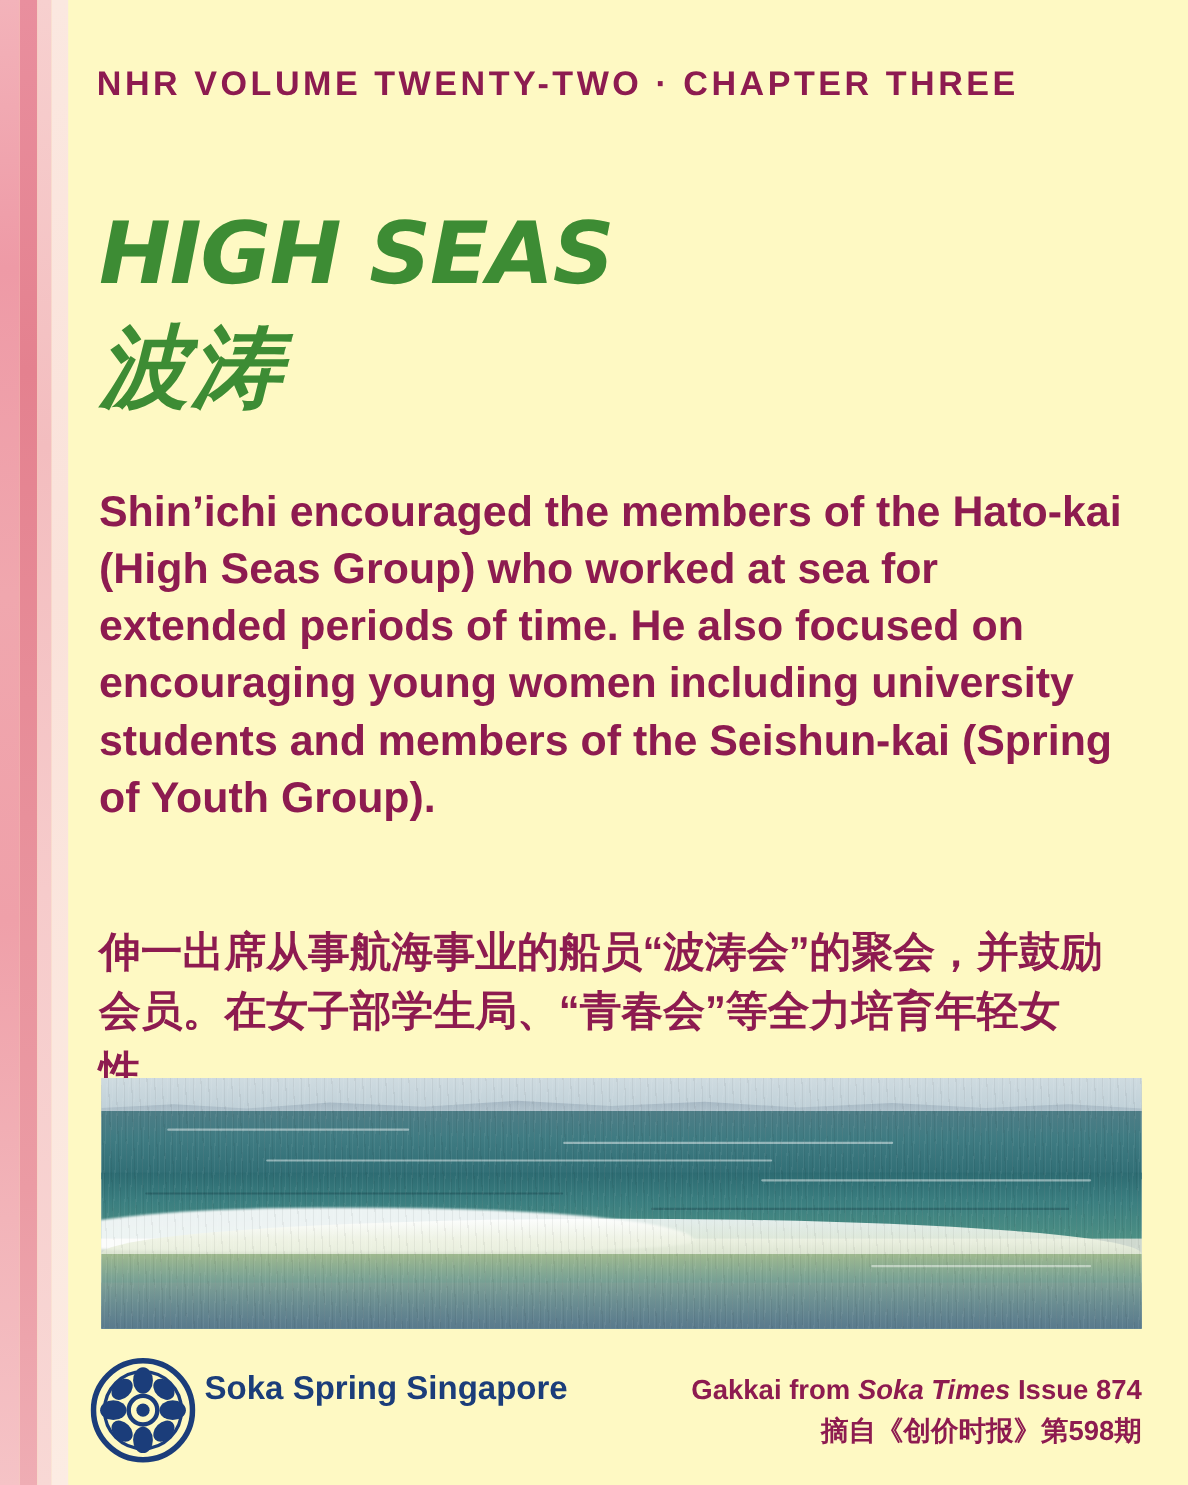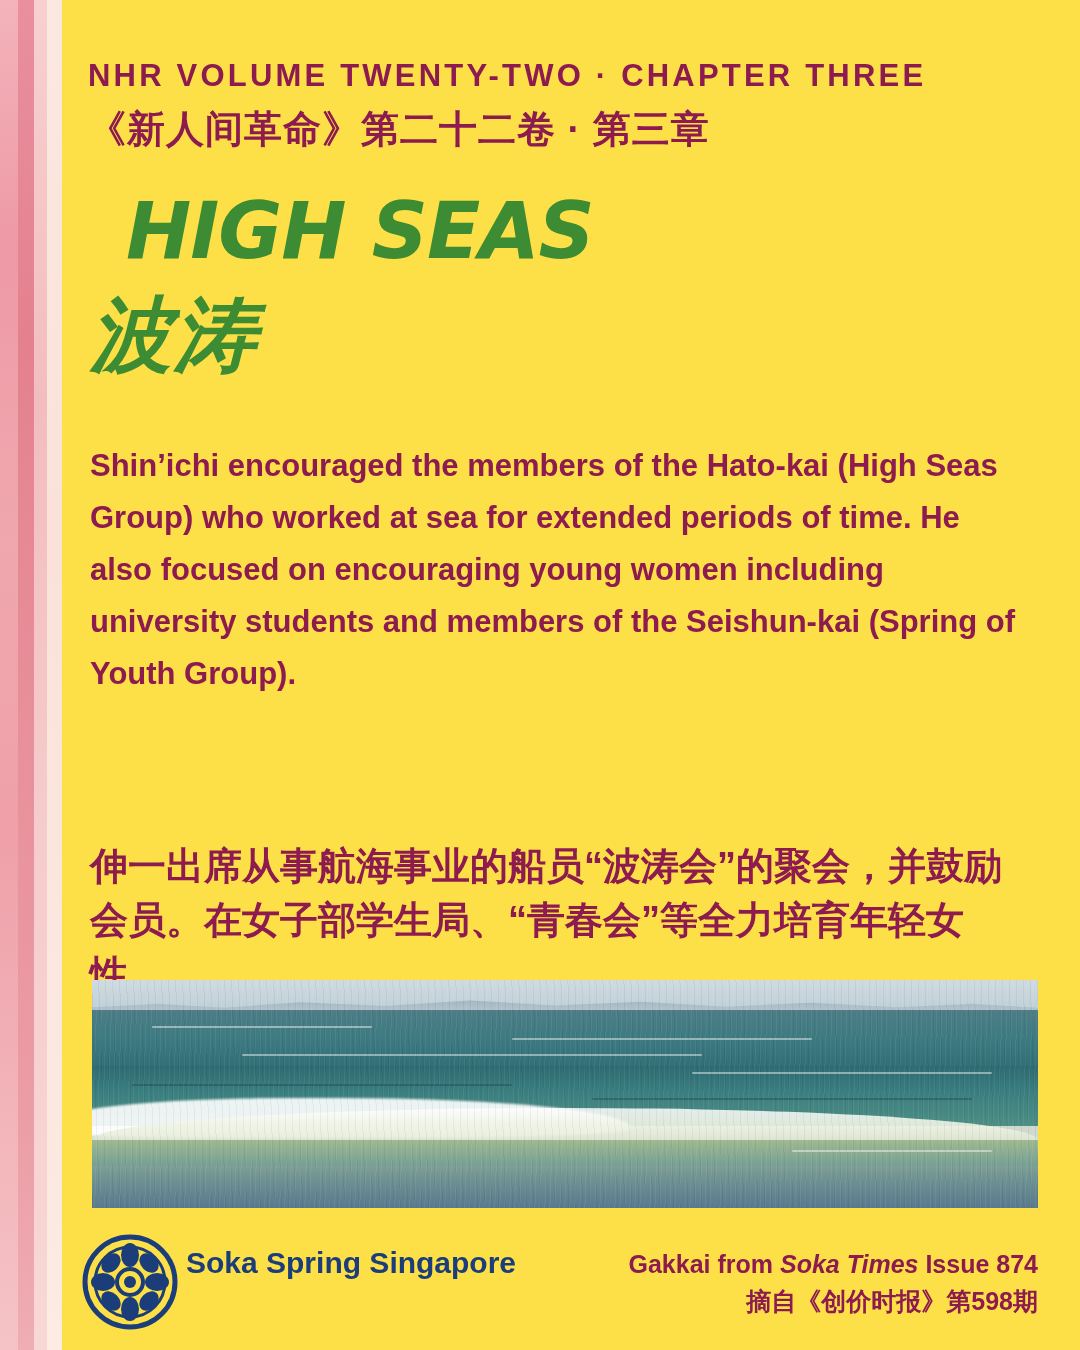--- a/index.html
+++ b/index.html
@@ -10,21 +10,21 @@
     width: 1080px;
     height: 1350px;
     background: #fdf6e9;
     font-family: "Liberation Sans", sans-serif;
     overflow: hidden;
   }
   .page {
     position: relative;
     width: 1080px;
     height: 1350px;
-    background: #fde047;
+    background: #fef9c3;
     overflow: hidden;
   }
   
   .left-band {
     position: absolute;
     left: 0; top: 0;
     width: 62px;
     height: 1350px;
   }
   .band-1 {
@@ -77,41 +77,40 @@
     position: absolute;
     left: 2px;
     top: 192px;
     font-size: 78px;
     font-weight: 700;
     font-style: italic;
     color: #3d8c34;
     letter-spacing: -1px;
     line-height: 1;
     font-family: "DejaVu Sans", sans-serif;
-    margin-left: 36px;
   }
   .title-cn {
     position: absolute;
     left: 2px;
     top: 290px;
     font-size: 82px;
     font-weight: 700;
     font-style: italic;
     color: #3d8c34;
     line-height: 1.1;
     letter-spacing: 2px;
-    font-family: Liberation Sans, sans-serif;
+    font-family: Liberation Serif, serif;
   }
 
   .body-en {
     position: absolute;
     left: 2px;
     top: 440px;
     width: 940px;
-    font-size: 31px;
+    font-size: 39px;
     line-height: 52px;
     font-weight: 600;
     color: #8d1b50;
   }
   .body-cn {
     position: absolute;
     left: 2px;
     top: 800px;
     width: 940px;
     font-size: 38px;
@@ -250,21 +249,20 @@
   <div class="left-band">
     <div class="band-1"></div>
     <div class="band-2"></div>
     <div class="band-3"></div>
     <div class="band-4"></div>
   </div>
 
   <div class="content">
 
     <div class="kicker">NHR VOLUME TWENTY-TWO · CHAPTER THREE</div>
-    <div class="kicker-cn">《新人间革命》第二十二卷 · 第三章</div>
 
     <div class="title-en">HIGH SEAS</div>
     <div class="title-cn">波涛</div>
 
     <div class="body-en">Shin’ichi encouraged the members of the Hato-kai (High Seas Group) who worked at sea for extended periods of time. He also focused on encouraging young women including university students and members of the Seishun-kai (Spring of Youth Group).</div>
     <div class="body-cn">伸一出席从事航海事业的船员“波涛会”的聚会，并鼓励会员。在女子部学生局、“青春会”等全力培育年轻女性。</div>
 
     <div class="art">
       <div class="sky"></div>
       <div class="hills"></div>

